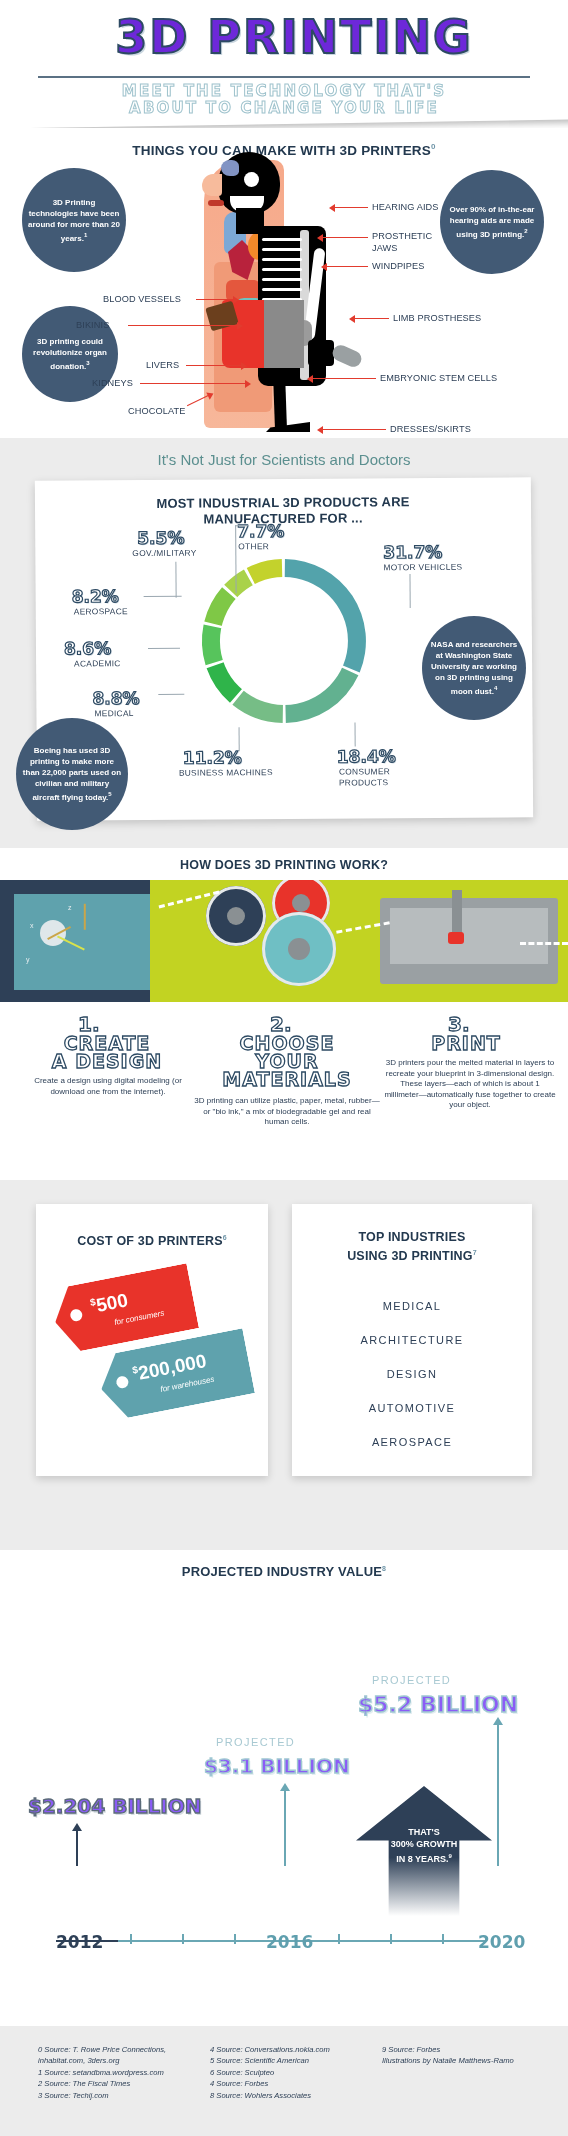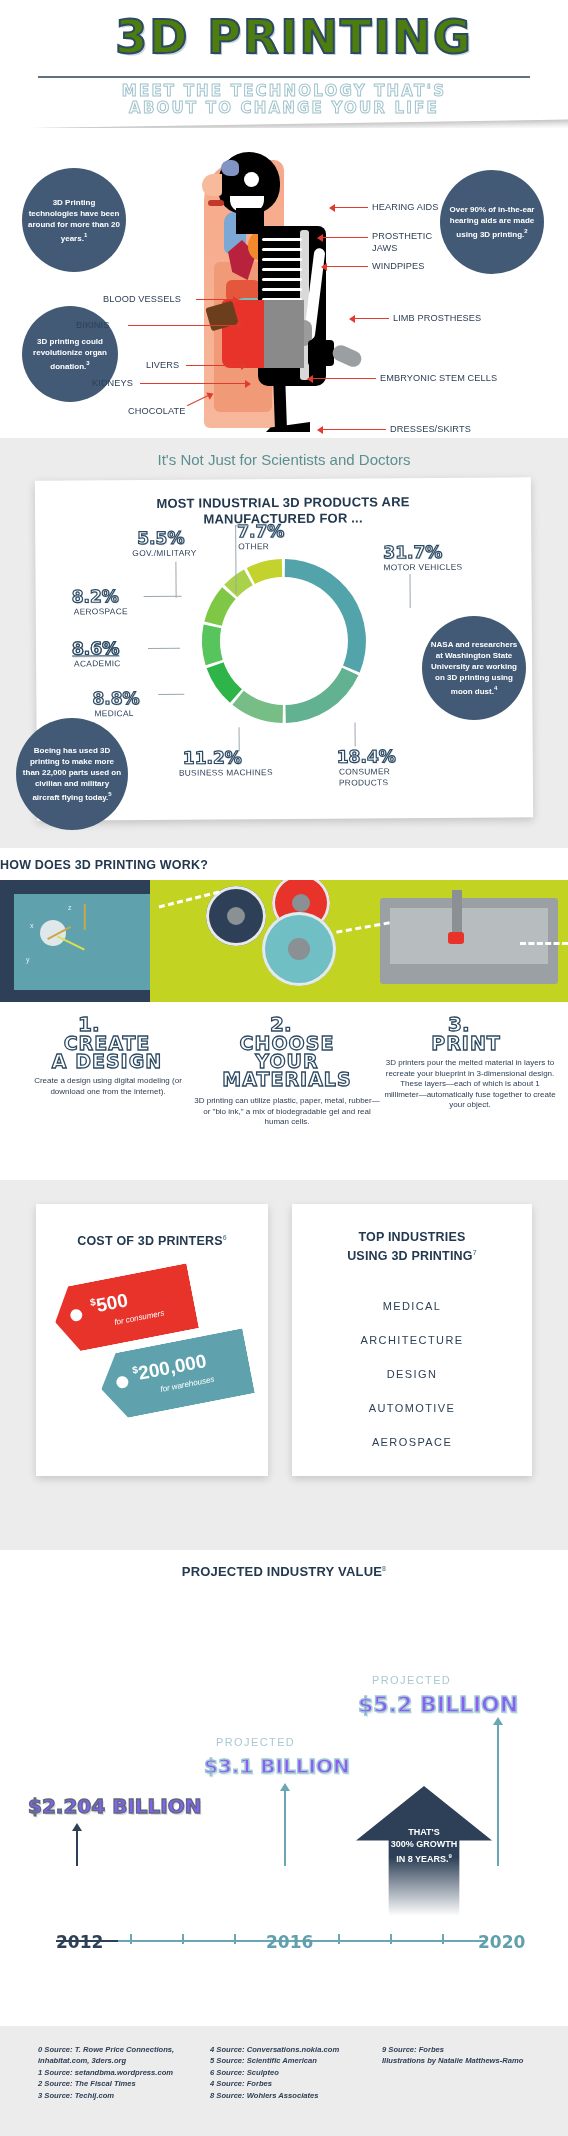--- a/index.html
+++ b/index.html
@@ -24,21 +24,21 @@
   }
   #header .card {
     position:absolute; left:-8px; top:-12px; width:584px; height:136px;
     background:#fff; transform:rotate(-0.9deg);
     box-shadow:0 3px 7px rgba(0,0,0,.28);
   }
   #title {
     position:absolute; left:0; right:0; top:14px; text-align:center;
     font-size:46px; line-height:46px; font-weight:bold;
     letter-spacing:2px;
-    color:#4d7c0f;
+    color:#6d28d9;
     -webkit-text-stroke:2px #2d4a63;
     text-shadow:2px 2px 0 #c9d6df;
     font-family:"DejaVu Sans", sans-serif;
     margin-left:20px;
   }
   #title-rule {
     position:absolute; left:38px; right:38px; top:76px; height:2px; background:#5b7184;
   }
   #subtitle {
     position:absolute; left:0; right:0; top:83px; text-align:center;
@@ -137,21 +137,21 @@
   .d-num {
     position:absolute; font-size:17px; font-weight:bold; color:#fff;
     -webkit-text-stroke:1.2px #2d4a63; text-shadow:1px 1px 0 #cfdae2;
     font-family:"DejaVu Sans", sans-serif; white-space:nowrap;
   }
   .d-cap { position:absolute; font-size:8.4px; color:#2e4057; letter-spacing:.3px; white-space:nowrap; }
   .tick { position:absolute; background:#9aa7b0; }
 
   
   #sec-how { top:848px; height:332px; background:#fff; }
-  #how-title { position:absolute; left:0; right:0; top:10px; text-align:left; font-size:12.5px; }
+  #how-title { position:absolute; left:0; right:0; top:10px; text-align:center; font-size:12.5px; }
   #how-art { position:absolute; left:0; top:32px; width:568px; height:122px; background:#c2d322; overflow:hidden; }
   #art-screen { position:absolute; left:0; top:0; width:150px; height:122px; background:#2e4057; }
   #art-screen-in { position:absolute; left:14px; top:14px; width:136px; height:96px; background:#5fa2ad; }
   #art-ball { position:absolute; left:40px; top:40px; width:26px; height:26px; background:#dfe7ea; border-radius:50%; }
   .axis { position:absolute; background:#caa64a; height:1.6px; }
   #art-printer { position:absolute; left:380px; top:18px; width:178px; height:86px; background:#9aa0a3; border-radius:3px; }
   #art-printer2{ position:absolute; left:390px; top:28px; width:158px; height:56px; background:#b7bcbe; }
   #art-nozzle { position:absolute; left:452px; top:10px; width:10px; height:52px; background:#8a9093; }
   #art-red { position:absolute; left:448px; top:52px; width:16px; height:12px; background:#e8332a; border-radius:3px; }
   .spool { position:absolute; border-radius:50%; background:#fff; box-shadow:inset 0 0 0 3px #e6e9ea; }
@@ -225,41 +225,44 @@
   }
   #big-arrow-txt {
     position:absolute; left:356px; top:316px; width:136px; text-align:center;
     color:#fff; font-size:9px; line-height:12px; font-weight:bold;
   }
   #big-arrow-txt sup { font-size:6px; }
 
   
   #footer { top:2026px; height:110px; background:#ececec; }
   .fcol { position:absolute; top:18px; font-size:7.6px; line-height:11.4px;
-          font-style:italic; font-weight:bold; color:#2e4057; }
+          font-style:italic; font-weight:normal; color:#2e4057; }
   #fcol1 { left:38px; width:180px; }
   #fcol2 { left:210px; width:180px; }
   #fcol3 { left:382px; width:170px; }
 </style>
 </head>
 <body>
 
 <div class="page">
 
   <div class="sec" id="header">
     <div class="card"></div>
     <div id="title">3D PRINTING</div>
     <div id="title-rule"></div>
     <div id="subtitle">
       <div>MEET THE TECHNOLOGY THAT'S</div>
       <div>ABOUT TO CHANGE YOUR LIFE</div>
     </div>
   </div>
 
   <div class="sec" id="sec-body">
+    <h2 class="head-dk">
+      <span>THINGS YOU CAN MAKE WITH 3D PRINTERS</span><sup>0</sup>
+    </h2>
 
     <div class="bubble" style="left:22px; top:40px; width:104px; height:104px;">
       <div><span>3D Printing technologies have been around for more than 20 years.</span><sup>1</sup></div>
     </div>
     <div class="bubble" style="left:440px; top:42px; width:104px; height:104px;">
       <div><span>Over 90% of in-the-ear hearing aids are made using 3D printing.</span><sup>2</sup></div>
     </div>
     <div class="bubble" style="left:22px; top:178px; width:96px; height:96px;">
       <div><span>3D printing could revolutionize organ donation.</span><sup>3</sup></div>
     </div>
@@ -374,21 +377,21 @@
       <div class="tick" style="left:200px; top:46px; width:14px; height:1.2px;"></div>
 
       <div class="d-num" style="left:348px; top:64px;">31.7%</div>
       <div class="d-cap" style="left:348px; top:84px;">MOTOR VEHICLES</div>
       <div class="tick" style="left:374px; top:96px; width:1.2px; height:34px;"></div>
 
       <div class="d-num" style="left:36px;  top:106px;">8.2%</div>
       <div class="d-cap" style="left:38px;  top:126px;">AEROSPACE</div>
       <div class="tick" style="left:108px; top:116px; width:38px; height:1.2px;"></div>
 
-      <div class="d-num" style="left:36px;  top:158px;text-decoration:underline;">8.6%</div>
+      <div class="d-num" style="left:28px;  top:158px;">8.6%</div>
       <div class="d-cap" style="left:38px;  top:178px;">ACADEMIC</div>
       <div class="tick" style="left:112px; top:168px; width:32px; height:1.2px;"></div>
 
       <div class="d-num" style="left:56px;  top:208px;">8.8%</div>
       <div class="d-cap" style="left:58px;  top:228px;">MEDICAL</div>
       <div class="tick" style="left:122px; top:214px; width:26px; height:1.2px;"></div>
 
       <div class="d-num" style="left:146px; top:268px;">11.2%</div>
       <div class="d-cap" style="left:142px; top:288px;">BUSINESS MACHINES</div>
       <div class="tick" style="left:202px; top:248px; width:1.2px; height:24px;"></div>

